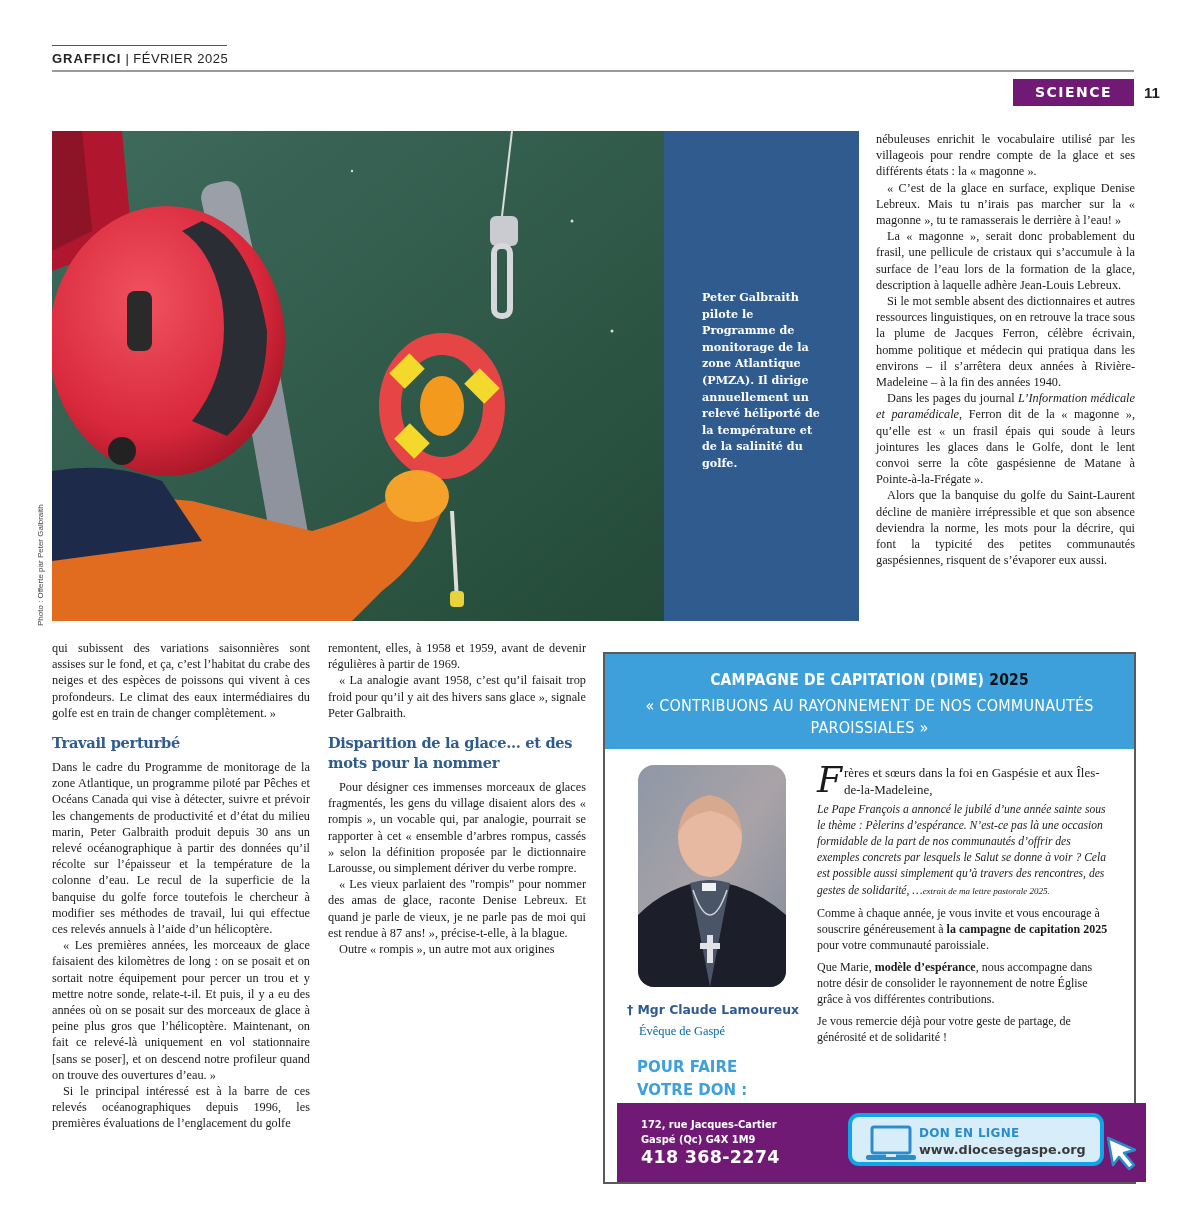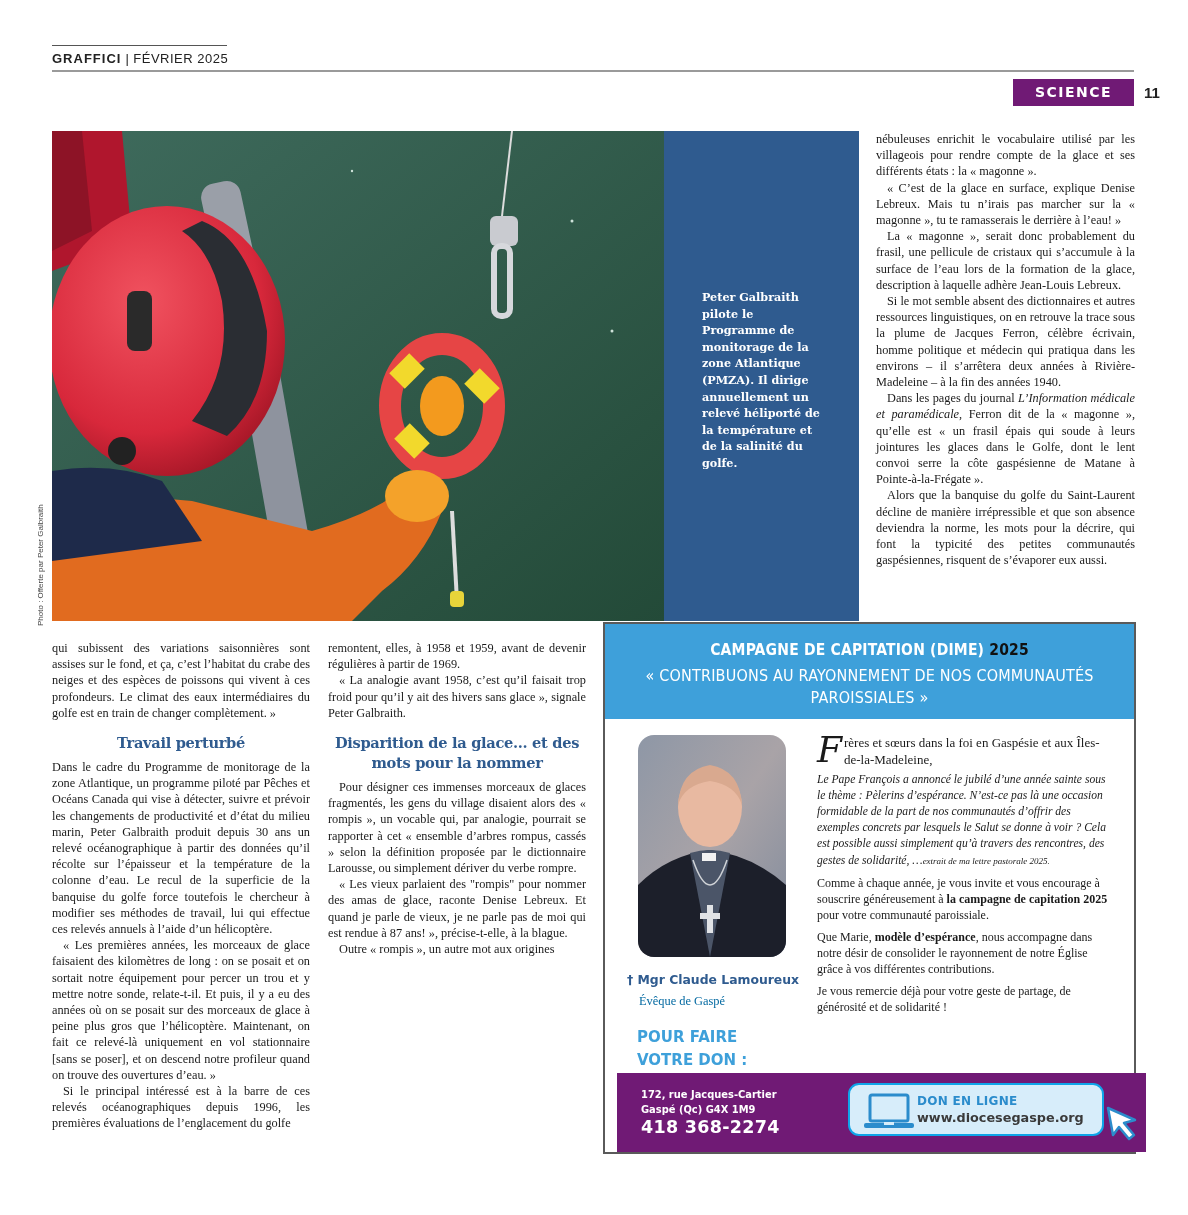--- a/index.html
+++ b/index.html
@@ -25,24 +25,24 @@
   .caption-text { position: absolute; left: 38px; top: 158px; width: 122px; color: #fff; font-family: "DejaVu Serif", serif; font-weight: bold; font-size: 11.2px; line-height: 16.6px; }
 
   
   .col { position: absolute; font-size: 12.3px; line-height: 16.2px; text-align: justify; hyphens: auto; }
   .col p { text-indent: 11px; }
   .col p.noindent { text-indent: 0; }
   .col-right-top { left: 876px; top: 131px; width: 259px; }
   .col-1 { left: 52px; top: 640px; width: 258px; }
   .col-2 { left: 328px; top: 640px; width: 258px; }
 
-  .subhead { font-family: "DejaVu Serif", serif; font-weight: bold; color: #2f5b8f; font-size: 14.6px; line-height: 20px; margin: 12px 0 6px 0; text-align: center; letter-spacing: -0.3px; }
-
-  
-  .ad { position: absolute; left: 603px; top: 622px; width: 533px; height: 532px; border: 2px solid #5a5a5a; background: #fff; }
+  .subhead { font-family: "DejaVu Serif", serif; font-weight: bold; color: #2f5b8f; font-size: 14.6px; line-height: 20px; margin: 12px 0 6px 0; text-align: left; letter-spacing: -0.3px; }
+
+  
+  .ad { position: absolute; left: 603px; top: 652px; width: 533px; height: 532px; border: 2px solid #5a5a5a; background: #fff; }
   .ad-header { position: absolute; left: 0; top: 0; width: 100%; height: 95px; background: #3ea0da; color: #fff; font-family: "DejaVu Sans Condensed", "DejaVu Sans", sans-serif; text-align: center; }
   .ad-title { position: absolute; left: 0; right: 0; top: 17px; font-weight: bold; font-size: 15.5px; letter-spacing: 0.2px; }
   .ad-title .year { color: #111; }
   .ad-slogan { position: absolute; left: 10px; right: 10px; top: 41px; font-size: 16px; line-height: 22px; letter-spacing: 0.2px; }
 
   .portrait { position: absolute; left: 33px; top: 111px; width: 148px; height: 222px; border-radius: 16px; overflow: hidden; }
   .portrait svg { width: 100%; height: 100%; display: block; }
   .bishop-name { position: absolute; left: 22px; top: 348px; font-family: "DejaVu Sans", sans-serif; font-weight: bold; font-size: 12.4px; color: #2f5b8f; }
   .bishop-title { position: absolute; left: 34px; top: 370px; font-family: Liberation Serif, serif; font-size: 12.4px; color: #0369a1; }
   .don-label { position: absolute; left: 32px; top: 402px; width: 140px; font-family: "DejaVu Sans", sans-serif; font-weight: bold; font-size: 15px; line-height: 23px; color: #3ea0da; }
@@ -51,21 +51,21 @@
   .ad-letter .greeting { font-size: 13px; line-height: 16.8px; margin-bottom: 3px; }
   .ad-letter .dropcap { float: left; font-size: 36px; line-height: 30px; margin: 0 2px 0 0; font-style: italic; font-family: "DejaVu Serif", serif; }
   .ad-letter .quote { font-style: italic; font-size: 11.6px; line-height: 16.2px; margin-bottom: 6px; }
   .ad-letter .quote .small { font-size: 9px; }
   .ad-letter .para { margin-bottom: 6px; }
   .ad-letter b { font-weight: bold; }
 
   .ad-footer { position: absolute; left: 0; bottom: 0; width: 100%; height: 79px; background: #701a75; margin-left: 12px; }
   .address { position: absolute; left: 24px; top: 15px; color: #fff; font-family: "DejaVu Sans Condensed", "DejaVu Sans", sans-serif; font-weight: bold; font-size: 11px; line-height: 14.5px; }
   .phone { position: absolute; left: 24px; top: 44px; color: #fff; font-family: "DejaVu Sans", sans-serif; font-weight: bold; font-size: 17.5px; letter-spacing: 0.3px; }
-  .online-btn { position: absolute; left: 231px; top: 10px; width: 256px; height: 53px; background: #d7edfa; border: 2px solid #0ea5e9; border-radius: 11px; cursor: pointer; }
+  .online-btn { position: absolute; left: 231px; top: 10px; width: 256px; height: 53px; background: #d7edfa; border: 4px solid #0ea5e9; border-radius: 11px; cursor: pointer; }
   .online-btn .laptop { position: absolute; left: 12px; top: 8px; width: 54px; height: 38px; }
   .online-label { position: absolute; left: 67px; top: 9px; font-family: "DejaVu Sans", sans-serif; font-weight: bold; font-size: 12px; color: #2b8ccc; letter-spacing: 0.3px; }
   .online-url { position: absolute; left: 67px; top: 25px; font-family: "DejaVu Sans", sans-serif; font-weight: bold; font-size: 12.8px; color: #3a3a3a; }
   .cursor-icon { position: absolute; left: 488px; top: 32px; width: 36px; height: 36px; }
 </style>
 </head>
 <body>
 
 <div class="masthead-rule-top"></div>
 <div class="masthead">

